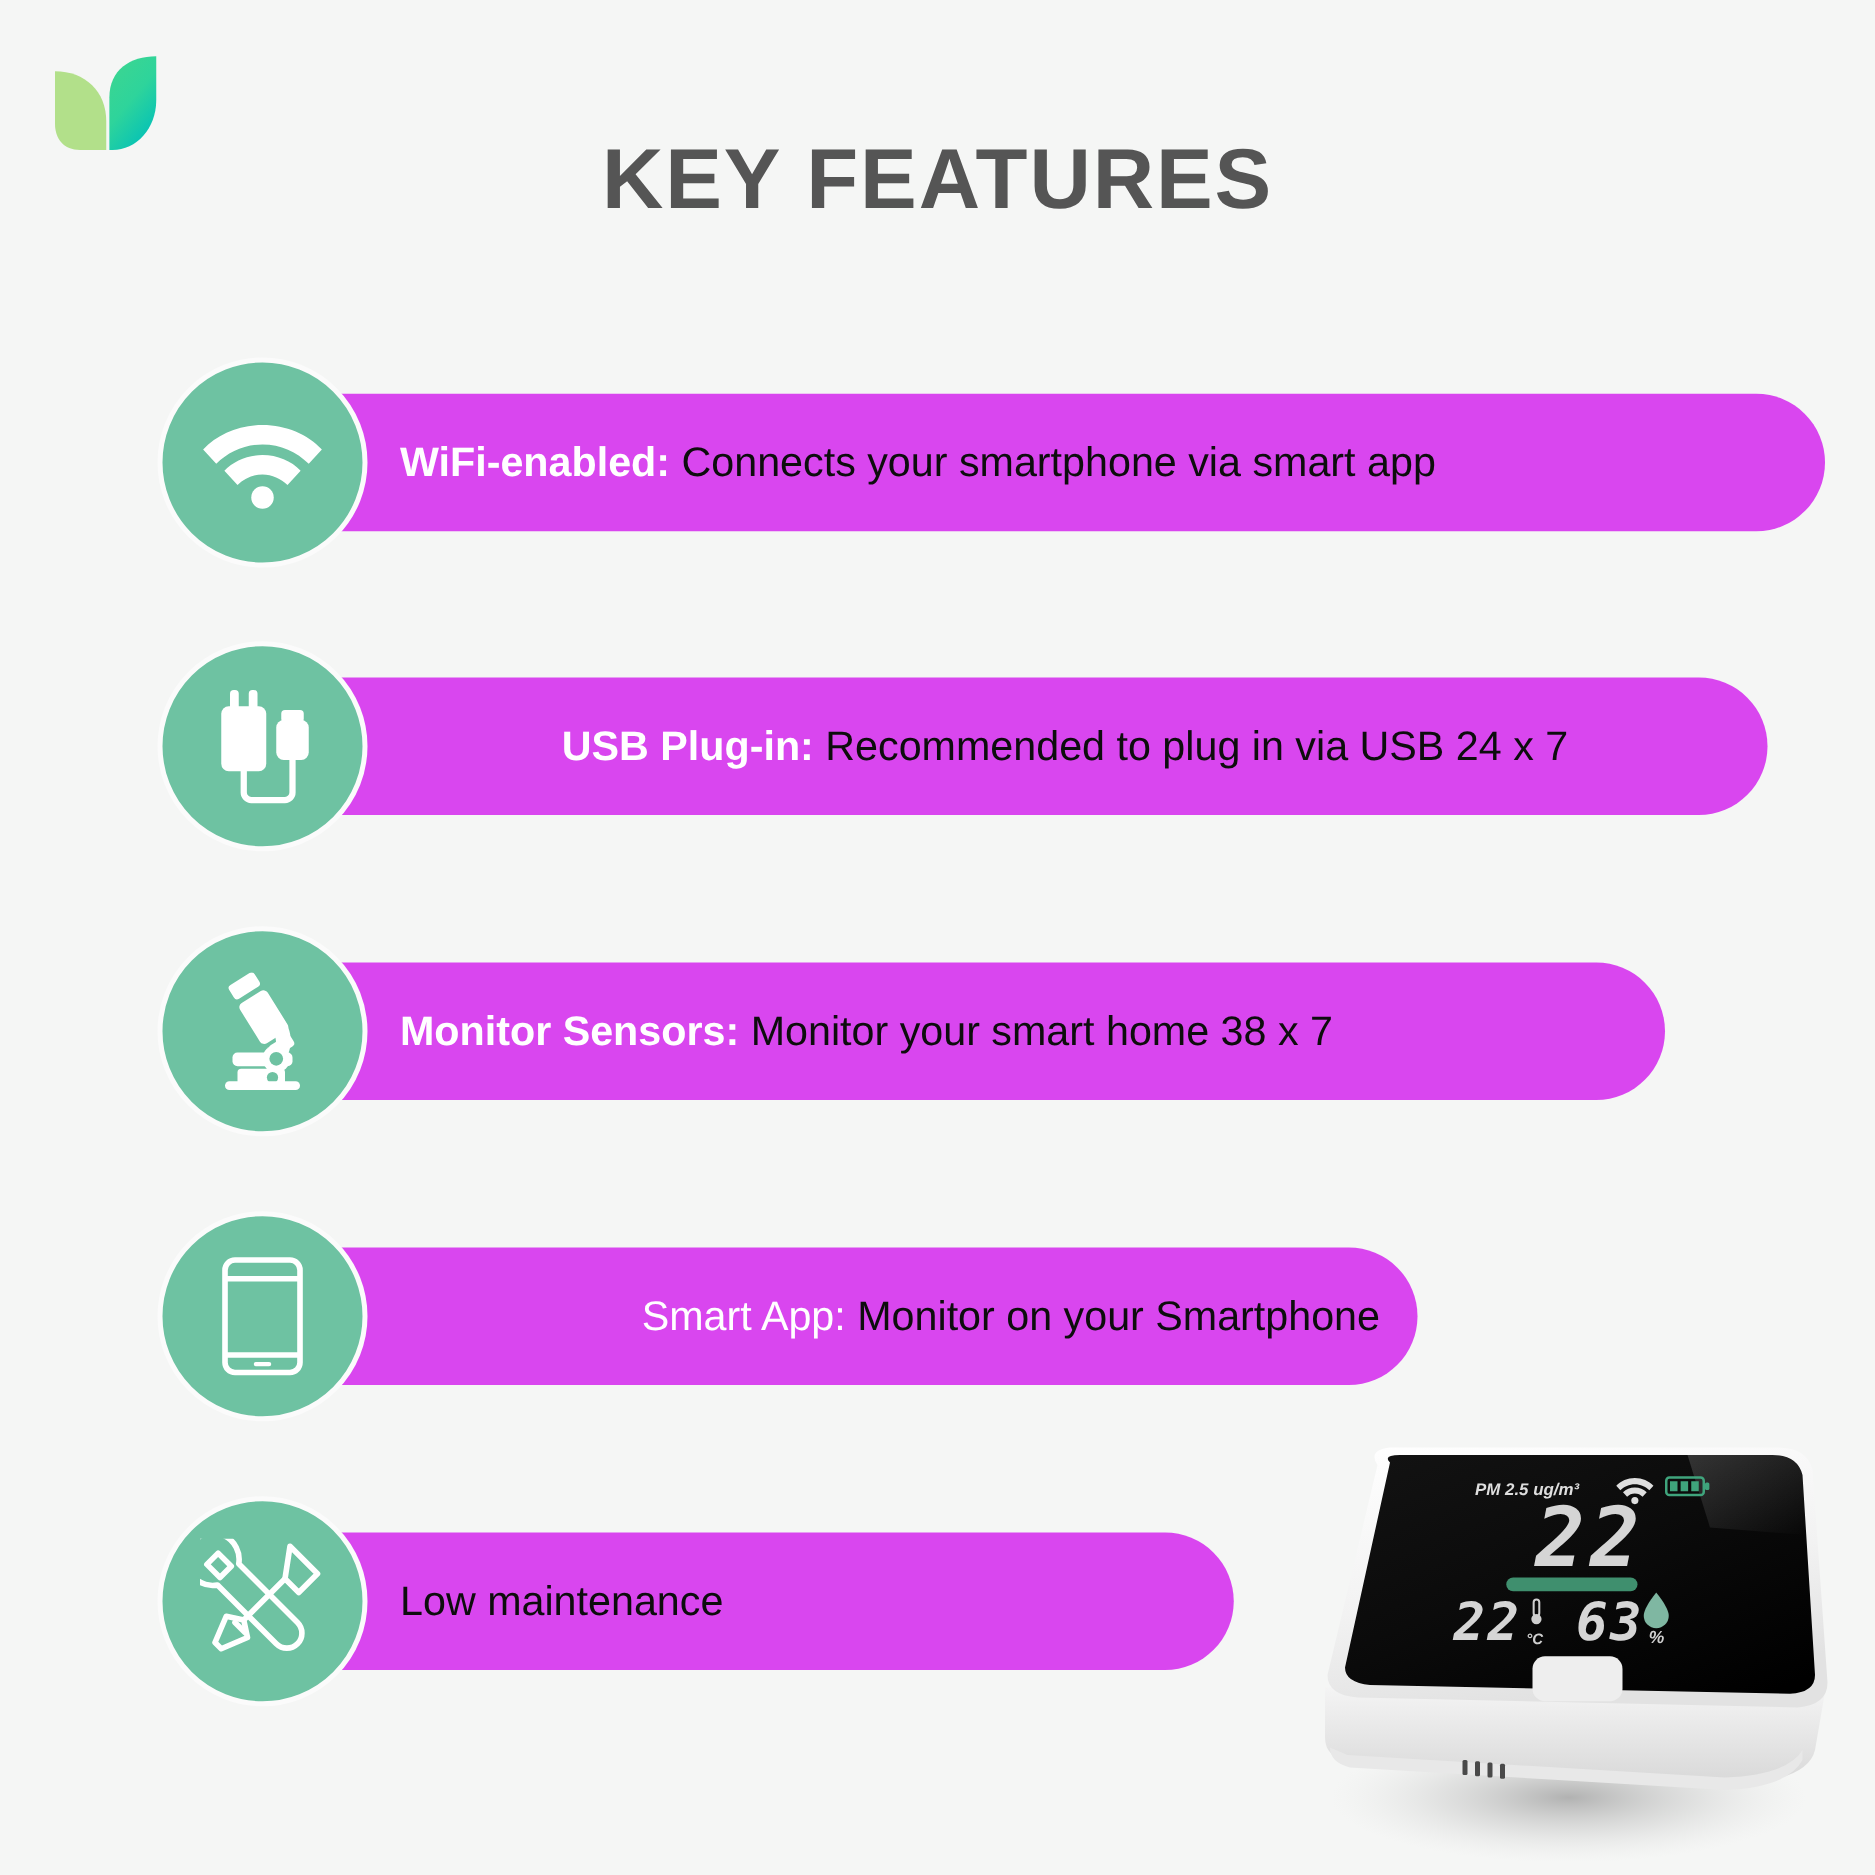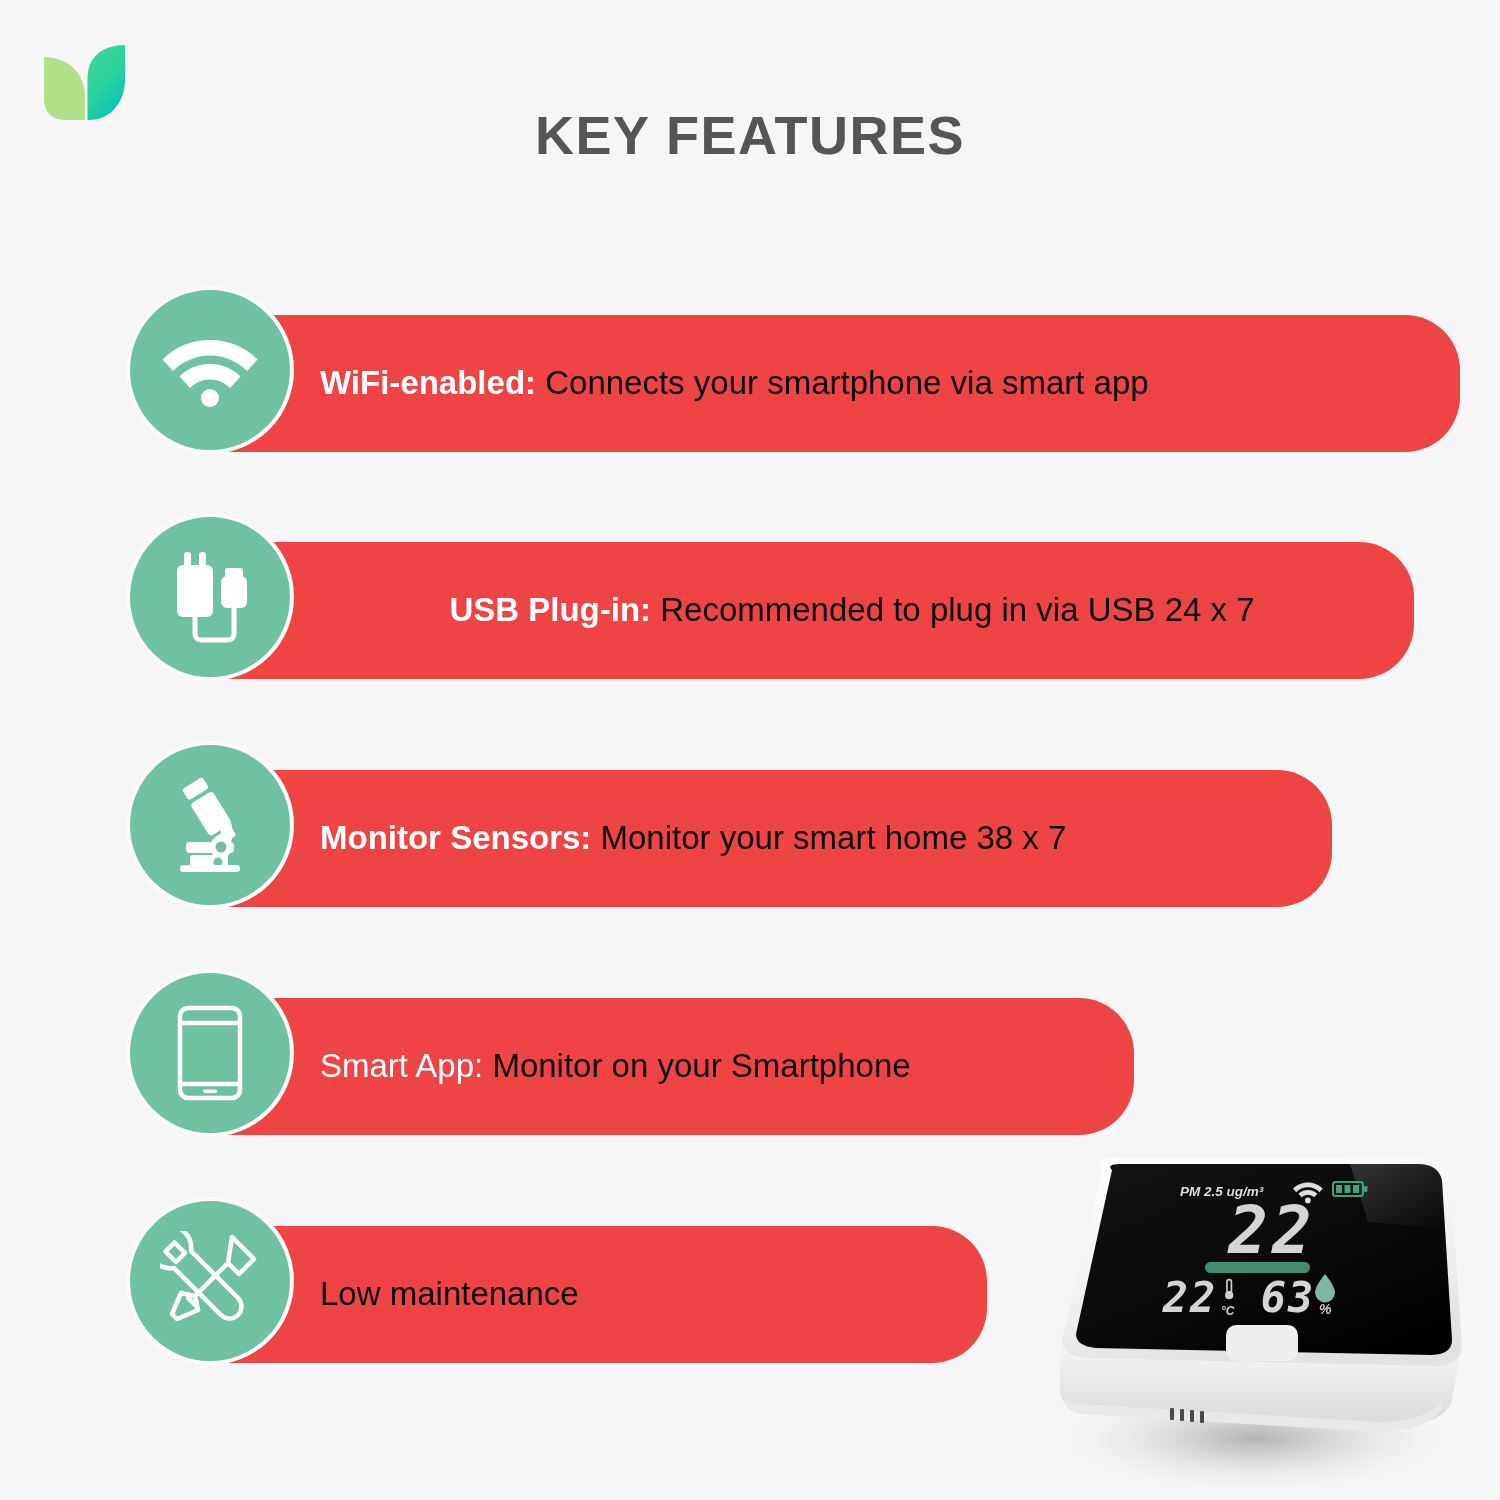--- a/index.html
+++ b/index.html
@@ -25,21 +25,21 @@
     height: 110px;
   }
 
   
   #page-title {
     position: absolute;
     left: 0;
     top: 104px;
     width: 1500px;
     text-align: center;
-    font-size: 54px;
+    font-size: 68px;
     font-weight: bold;
     letter-spacing: 1.5px;
     color: #555555;
     font-family: "Liberation Sans", sans-serif;
   }
 
   
   #features {
     position: absolute;
     left: 0;
@@ -49,22 +49,22 @@
   }
   .feature-row {
     position: absolute;
     left: 126px;
     height: 168px;
   }
   .feature-bar {
     position: absolute;
     left: 82px;
     top: 29px;
-    height: 137px;
-    background: #ef4444;
+    height: 110px;
+    background: #d946ef;
     border-radius: 0 55px 55px 0;
     display: flex;
     align-items: center;
     box-sizing: border-box;
     padding-left: 112px;
     padding-right: 30px;
   }
   .feature-text {
     font-size: 33px;
     color: #0d0d0d;
@@ -189,21 +189,21 @@
           <circle cx="57" cy="69" r="5.5" fill="#6ec2a2"></circle>
           <rect x="26" y="77" width="38" height="13" rx="3"></rect>
           <circle cx="54" cy="84" r="4.5" fill="#6ec2a2"></circle>
           <rect x="16" y="87" width="60" height="7" rx="3.5"></rect>
         </svg>
       </span>
     </div>
   </div>
 
   <div class="feature-row" style="top: 969px;">
-    <div class="feature-bar" style="width: 926px;">
+    <div class="feature-bar" style="width: 926px; justify-content: flex-end;">
       <div class="feature-text">
         <span class="feature-label plain">Smart App:</span><span> Monitor on your Smartphone</span>
       </div>
     </div>
     <div class="feature-icon-circle">
       <span>
         <svg width="66" height="96" viewBox="0 0 66 96" xmlns="http://www.w3.org/2000/svg" fill="none" stroke="#ffffff" stroke-width="4.5">
           <rect x="3" y="3" width="60" height="90" rx="8"></rect>
           <line x1="3" y1="18" x2="63" y2="18"></line>
           <line x1="3" y1="79" x2="63" y2="79"></line>

